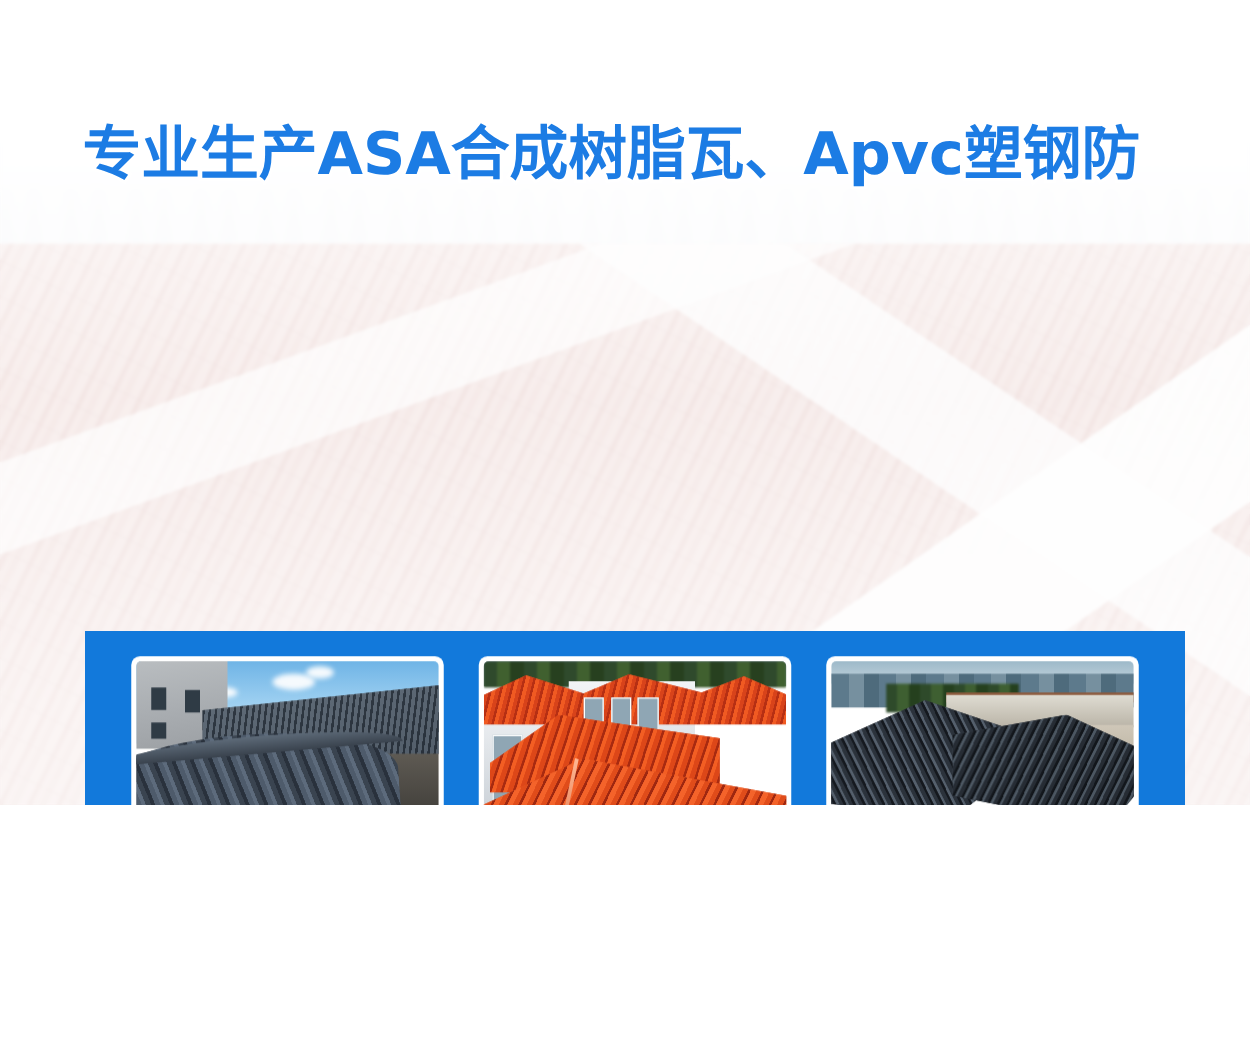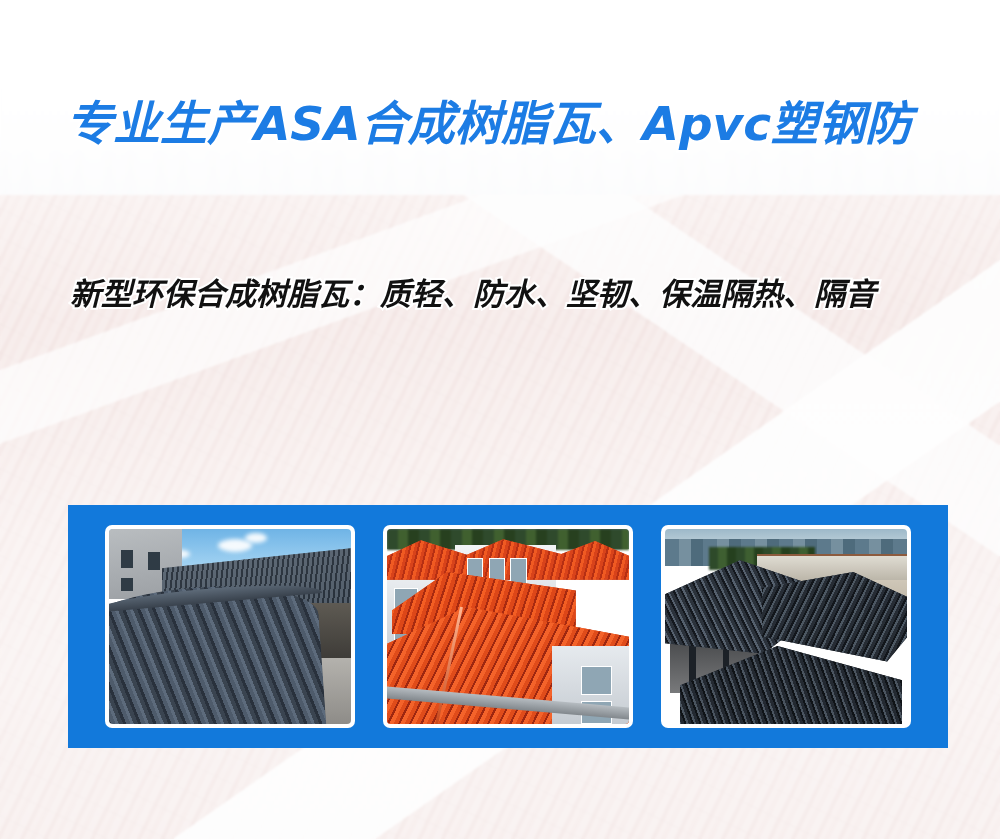--- a/index.html
+++ b/index.html
@@ -5,24 +5,23 @@
 <style>
   html,body{margin:0;padding:0;}
   body{
     font-family:"DejaVu Sans","Liberation Sans",sans-serif;
     background:#ffffff;
   }
 
   .banner{
     position:relative;
     width:1000px;
-    height:839px;
+    height:644px;
     overflow:hidden;
     background:#bef264;
-    font-style:italic;
   }
 
   
   .bg-layer{
     position:absolute;
     left:0; top:0; right:0; bottom:0;
     overflow:hidden;
   }
 
   
@@ -364,21 +363,20 @@
     <div class="bg-walls"></div>
     <div class="bg-veil"></div>
     <div class="bg-blur"></div>
   </div>
 
   <div class="headline">
     <span class="hl-line">专业生产ASA合成树脂瓦、Apvc塑钢防</span>
   </div>
 
   <div class="features">
-    <span class="feat-line">新型环保合成树脂瓦：质轻、防水、坚韧、保温隔热、隔音</span>
   </div>
 
   <div class="gallery-panel">
 
     <div class="photo-frame">
       <div class="photo">
         <div class="p1-sky"></div>
         <div class="p1-cloud p1-c1"></div>
         <div class="p1-cloud p1-c2"></div>
         <div class="p1-cloud p1-c3"></div>

